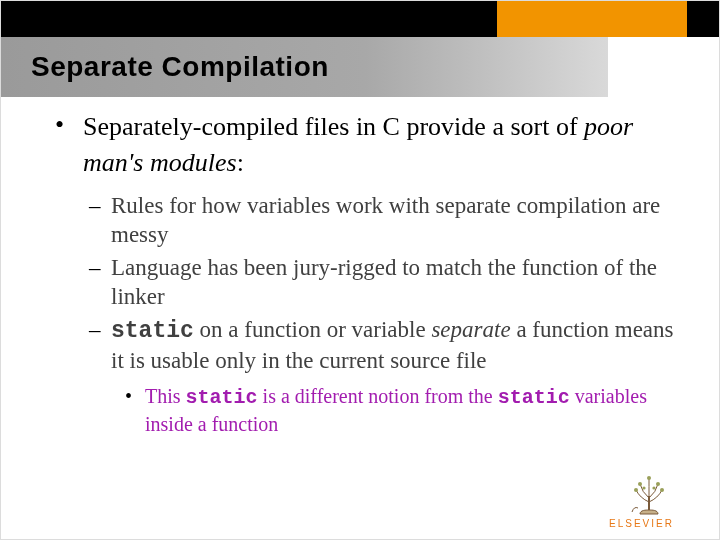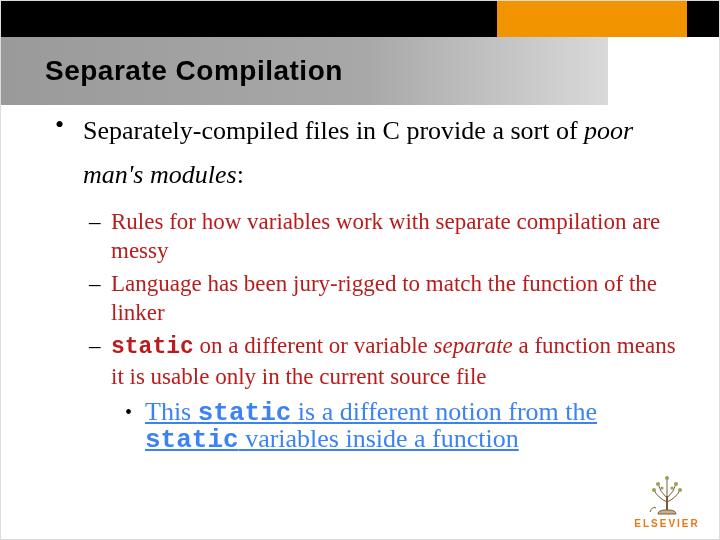--- a/index.html
+++ b/index.html
@@ -24,26 +24,26 @@
     right: 32px;
     width: 190px;
     height: 36px;
     background: #f29400;
   }
   .title-bar {
     position: absolute;
     top: 36px;
     left: 0;
     width: 610px;
-    height: 68px;
+    height: 60px;
     background: linear-gradient(to right, #9a9a9a 0%, #a8a8a8 60%, #d9d9d9 100%);
     border-right: 3px solid #fff;
     display: flex;
     align-items: center;
-    padding-left: 44px;
+    padding-left: 30px;
   }
   .title-text {
     font-family: Arial, "Helvetica Neue", sans-serif;
     font-weight: 900;
     font-size: 28px;
     color: #000;
     letter-spacing: 0.5px;
   }
   .content {
     position: absolute;
@@ -56,68 +56,65 @@
     margin-bottom: 10px;
   }
   .bullet-l1 .dot {
     font-size: 26px;
     line-height: 32px;
     width: 28px;
     flex: 0 0 28px;
   }
   .bullet-l1 .text {
     font-size: 26px;
-    line-height: 44px;
+    line-height: 36px;
     color: #000;
   }
   .italic { font-style: italic; }
   .bullet-l2 {
     display: flex;
     margin-left: 34px;
     margin-top: 4px;
   }
   .bullet-l2 .dash {
     font-size: 23px;
     line-height: 29px;
     width: 22px;
     flex: 0 0 22px;
   }
   .bullet-l2 .text {
     font-size: 23px;
     line-height: 29px;
-    color: #b91c1c;
+    color: #404040;
   }
   .code {
     font-family: "Courier New", Courier, monospace;
     font-weight: bold;
   }
   .bullet-l3 {
     display: flex;
     margin-left: 70px;
     margin-top: 8px;
   }
   .bullet-l3 .dot {
     font-size: 20px;
     line-height: 26px;
     width: 20px;
     flex: 0 0 20px;
   }
   .bullet-l3 .text {
-    font-size: 26px;
+    font-size: 20px;
     line-height: 26px;
-    color: #3b82f6;
-    text-decoration: underline;
+    color: #a21caf;
   }
   .logo {
     position: absolute;
-    right: 12px;
+    right: 30px;
     bottom: 10px;
     width: 80px;
-    text-align: center;
-    font-weight: bold;
   }
   .logo svg { display: block; margin: 0 auto; }
   .logo-text {
     font-family: Arial, sans-serif;
     font-size: 10px;
     letter-spacing: 2px;
     color: #e77817;
     margin-top: 2px;
   }
 </style>
@@ -147,21 +144,21 @@
     </div>
 
     <div class="bullet-l2">
       <div class="dash">–</div>
       <div class="text">Language has been jury-rigged to match the function of the linker</div>
     </div>
 
     <div class="bullet-l2">
       <div class="dash">–</div>
       <div class="text">
-        <span class="code">static</span><span> on a different or variable </span><span class="italic">separate</span><span> a function means it is usable only in the current source file</span>
+        <span class="code">static</span><span> on a function or variable </span><span class="italic">separate</span><span> a function means it is usable only in the current source file</span>
       </div>
     </div>
 
     <div class="bullet-l3">
       <div class="dot">•</div>
       <div class="text">
         <span>This </span><span class="code">static</span><span> is a different notion from the </span><span class="code">static</span><span> variables inside a function</span>
       </div>
     </div>
 

